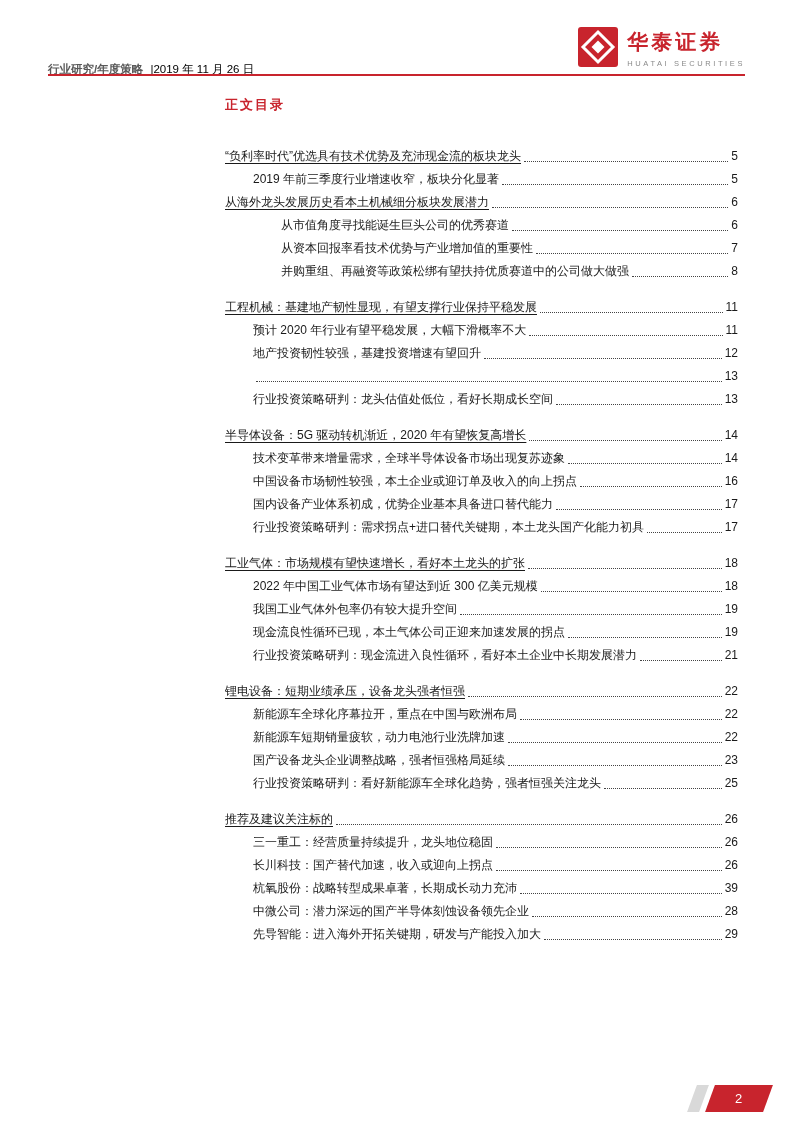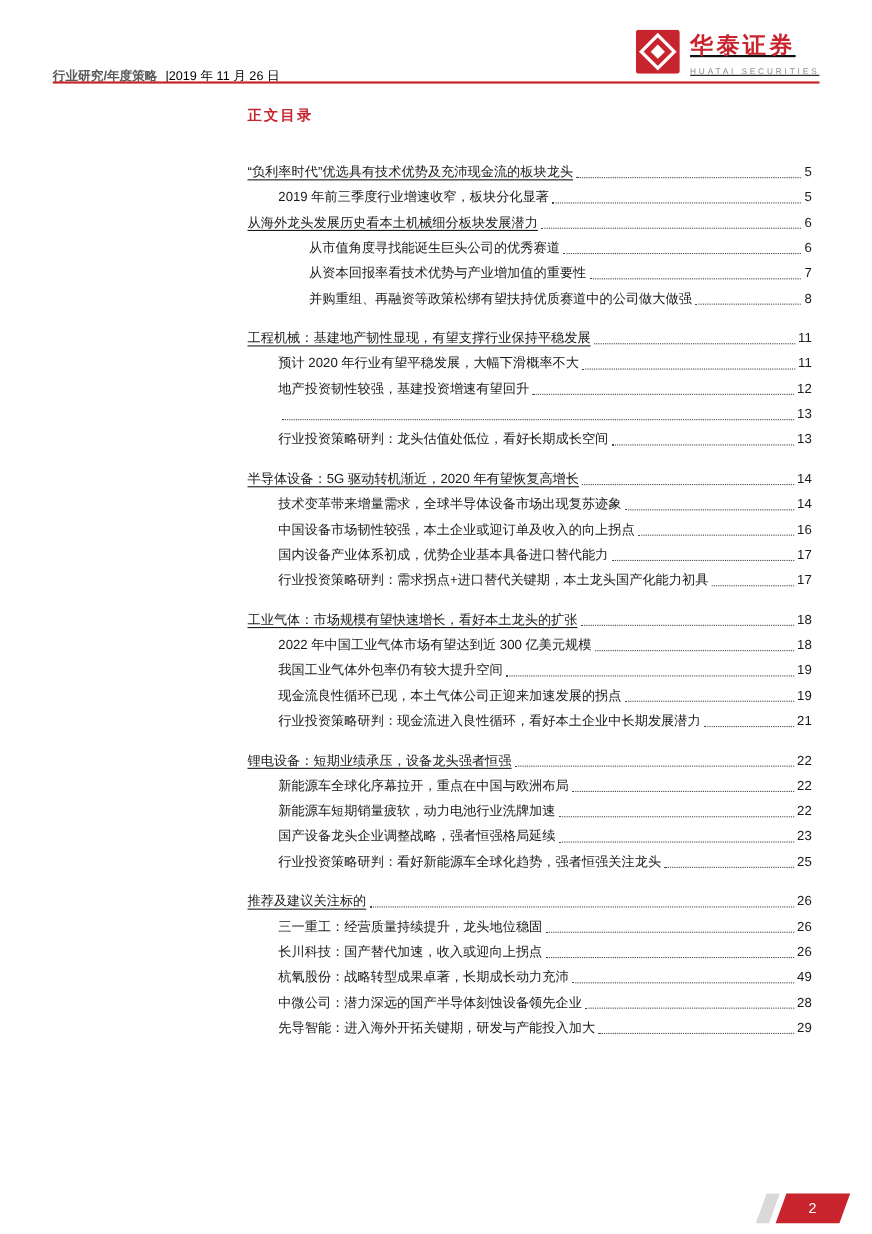--- a/index.html
+++ b/index.html
@@ -16,21 +16,21 @@
   
   .header-left {
     position: absolute; left: 48px; top: 62px;
     font-size: 11.5px; white-space: nowrap;
   }
   .header-category { color: #595959; font-weight: bold; }
   .header-date { color: #000; margin-left: 4px; }
 
   .brand {
     position: absolute; right: 48px; top: 27px;
-    display: flex; align-items: center; gap: 9px; text-decoration: underline;
+    display: flex; align-items: center; gap: 9px;
   }
   .brand-text { display: flex; flex-direction: column; align-items: flex-start; }
   .brand-name { color: #c8242d; font-size: 21px; font-weight: bold; letter-spacing: 3px; line-height: 1.15; }
   .brand-sub { color: #8a8a8a; font-size: 7.5px; letter-spacing: 2.6px; margin-top: 5px; }
 
   .header-rule {
     position: absolute; left: 48px; right: 48px; top: 74px;
     height: 2px; background: #c8242d;
   }
 
@@ -243,21 +243,21 @@
           <span class="toc-page">26</span>
         </div>
         <div class="toc-entry level-1">
           <span class="toc-text">长川科技：国产替代加速，收入或迎向上拐点</span>
           <span class="toc-dots"></span>
           <span class="toc-page">26</span>
         </div>
         <div class="toc-entry level-1">
           <span class="toc-text">杭氧股份：战略转型成果卓著，长期成长动力充沛</span>
           <span class="toc-dots"></span>
-          <span class="toc-page">49</span>
+          <span class="toc-page">39</span>
         </div>
         <div class="toc-entry level-1">
           <span class="toc-text">中微公司：潜力深远的国产半导体刻蚀设备领先企业</span>
           <span class="toc-dots"></span>
           <span class="toc-page">28</span>
         </div>
         <div class="toc-entry level-1">
           <span class="toc-text">先导智能：进入海外开拓关键期，研发与产能投入加大</span>
           <span class="toc-dots"></span>
           <span class="toc-page">29</span>

